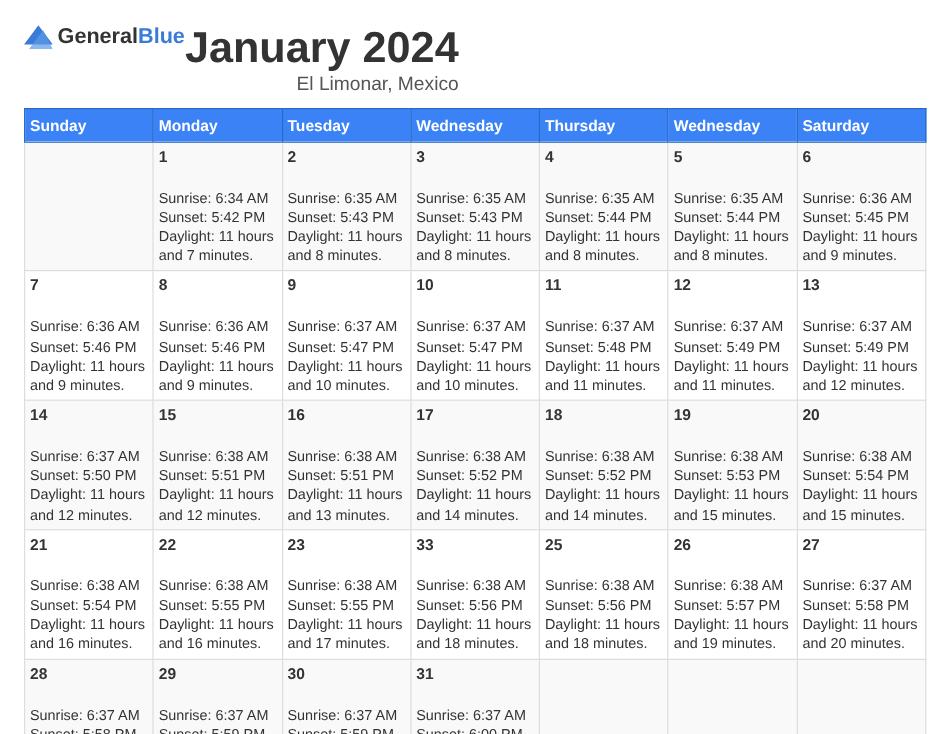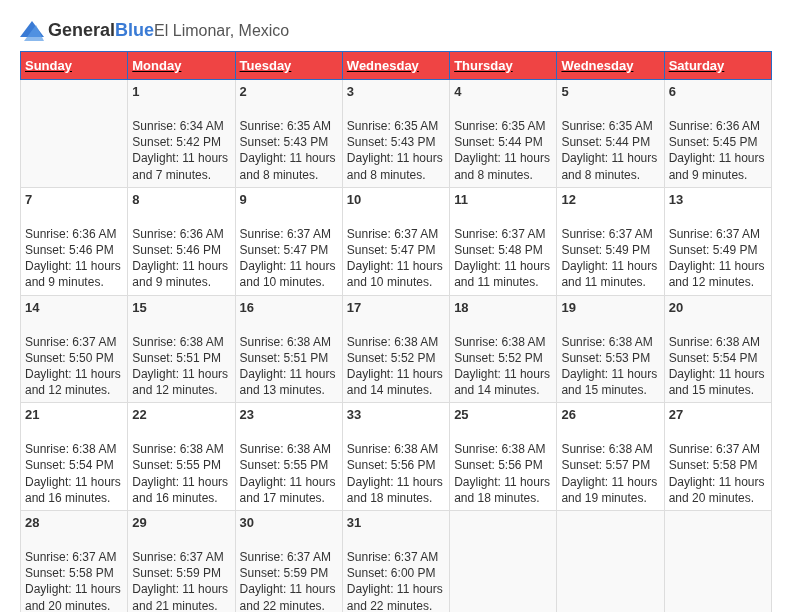--- a/index.html
+++ b/index.html
@@ -49,22 +49,21 @@
       font-size: 16px;
       color: #555;
       margin-top: 2px;
     }
     table {
       width: 100%;
       border-collapse: collapse;
       table-layout: fixed;
     }
     thead tr {
-      background-color: #ef4444;
-      text-decoration: underline;
+      background-color: #3b82f6;
     }
     thead th {
       color: #fff;
       font-size: 13px;
       font-weight: bold;
       padding: 6px 4px;
       text-align: left;
       border: 1px solid #2a6bc5;
     }
     tbody tr {
@@ -109,20 +108,21 @@
   <div class="logo">
     <svg class="logo-icon" viewBox="0 0 30 25" xmlns="http://www.w3.org/2000/svg">
       <polygon points="0,20 15,0 30,20" fill="#3a7bd5"></polygon>
       <polygon points="5,25 20,5 30,25" fill="#5a9be5" opacity="0.7"></polygon>
     </svg>
     <span>
       <span class="logo-text-general">General</span><span class="logo-text-blue">Blue</span>
     </span>
   </div>
   <div class="title-section">
+    <div class="month-title">January 2024</div>
     <div class="location-title">El Limonar, Mexico</div>
   </div>
 </div>
 
 <table>
   <thead>
     <tr>
     <th>Sunday</th>
         <th>Monday</th>
         <th>Tuesday</th>

